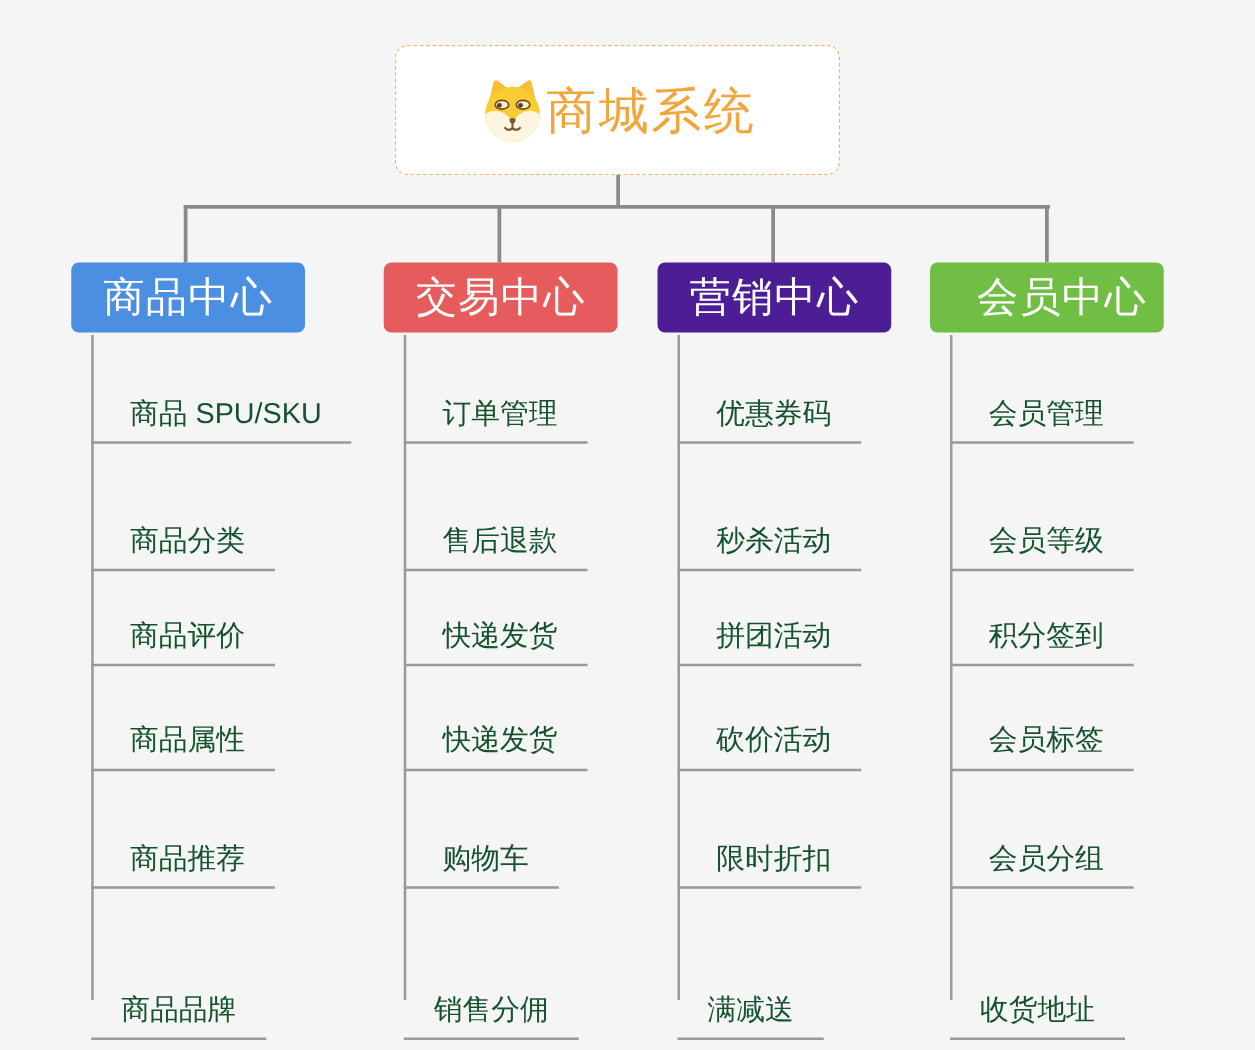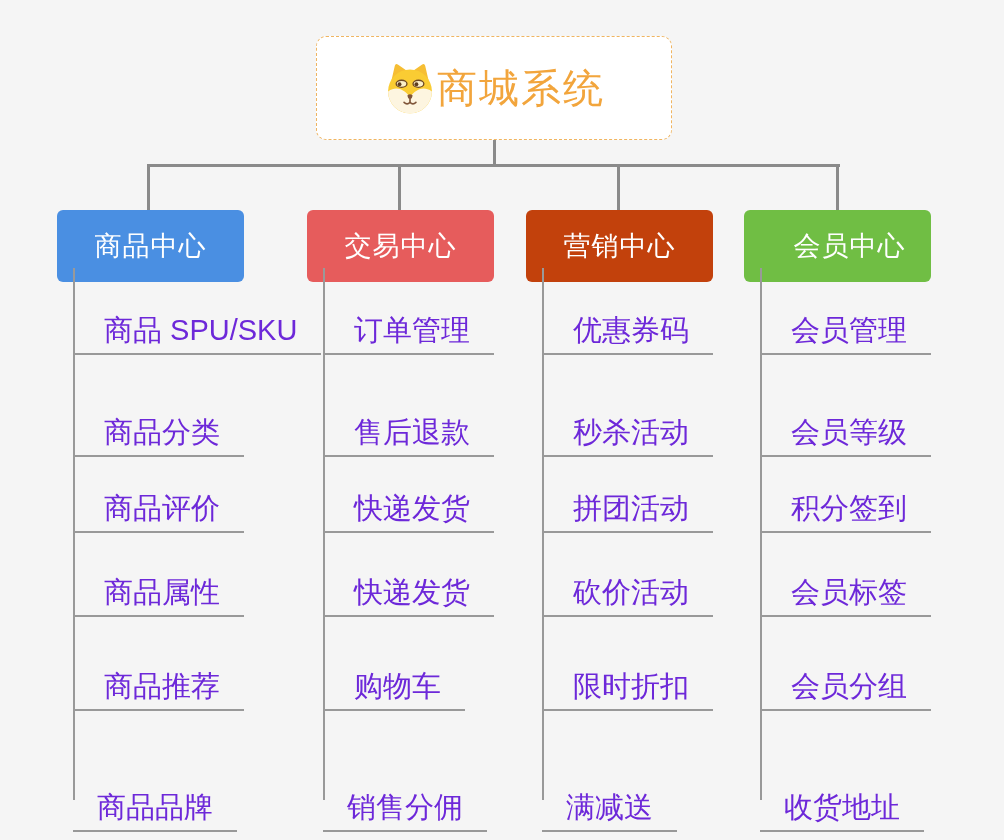--- a/index.html
+++ b/index.html
@@ -49,46 +49,46 @@
   .branch{
     position:absolute;
     top:210px;
     width:187px;
   }
   .branch-0{left:57px;}
   .branch-1{left:307px;}
   .branch-2{left:526px;}
   .branch-3{left:744px;}
   .branch-header{
-    height:72px;
+    height:56px;
     border-radius:6px;
     color:#FFFFFF;
-    font-size:27px;
+    font-size:33px;
     letter-spacing:1px;
     display:flex;
     align-items:center;
     justify-content:center;
     cursor:pointer;
     white-space:nowrap;
   }
   .spine{
     position:absolute;
     left:16px; top:58px;
     width:2px; height:532px;
     background:#999999;
   }
   .leaf{
     position:absolute;
     left:16px;
     white-space:nowrap;
     padding:0 24px 9px 31px;
     border-bottom:2px solid #999999;
-    font-size:29px;
+    font-size:23px;
     line-height:28px;
-    color:#6d28d9;
+    color:#14532d;
     cursor:pointer;
   }
   .leaf-0{top:106px;}
   .leaf-1{top:195px;margin-top:13px;}
   .leaf-2{top:284px;}
   .leaf-3{top:368px;font-family:Liberation Serif, serif;}
   .leaf-4{top:462px;}
   .leaf-5{top:583px;padding-left:24px;}
 </style>
 </head>
@@ -137,21 +137,21 @@
     <div class="spine"></div>
     <div class="leaf leaf-0">订单管理</div>
     <div class="leaf leaf-1">售后退款</div>
     <div class="leaf leaf-2">快递发货</div>
     <div class="leaf leaf-3">快递发货</div>
     <div class="leaf leaf-4">购物车</div>
     <div class="leaf leaf-5">销售分佣</div>
   </div>
 
   <div class="branch branch-2">
-    <div class="branch-header" style="background: #c2410c;">营销中心</div>
+    <div class="branch-header" style="background: #4c1d95;">营销中心</div>
     <div class="spine"></div>
     <div class="leaf leaf-0">优惠券码</div>
     <div class="leaf leaf-1">秒杀活动</div>
     <div class="leaf leaf-2">拼团活动</div>
     <div class="leaf leaf-3">砍价活动</div>
     <div class="leaf leaf-4">限时折扣</div>
     <div class="leaf leaf-5">满减送</div>
   </div>
 
   <div class="branch branch-3">

